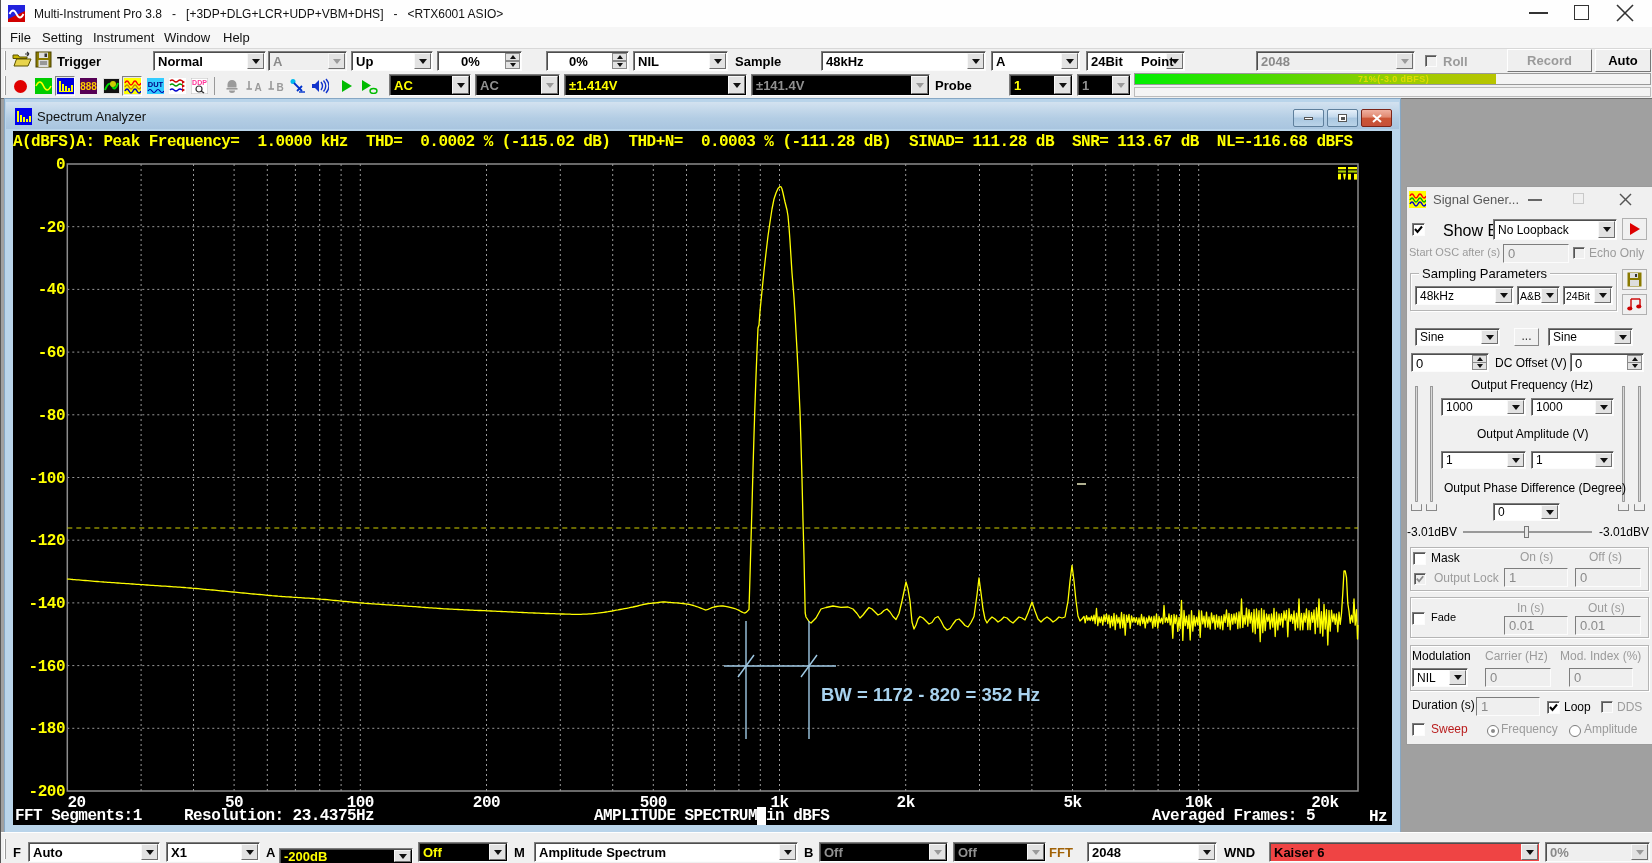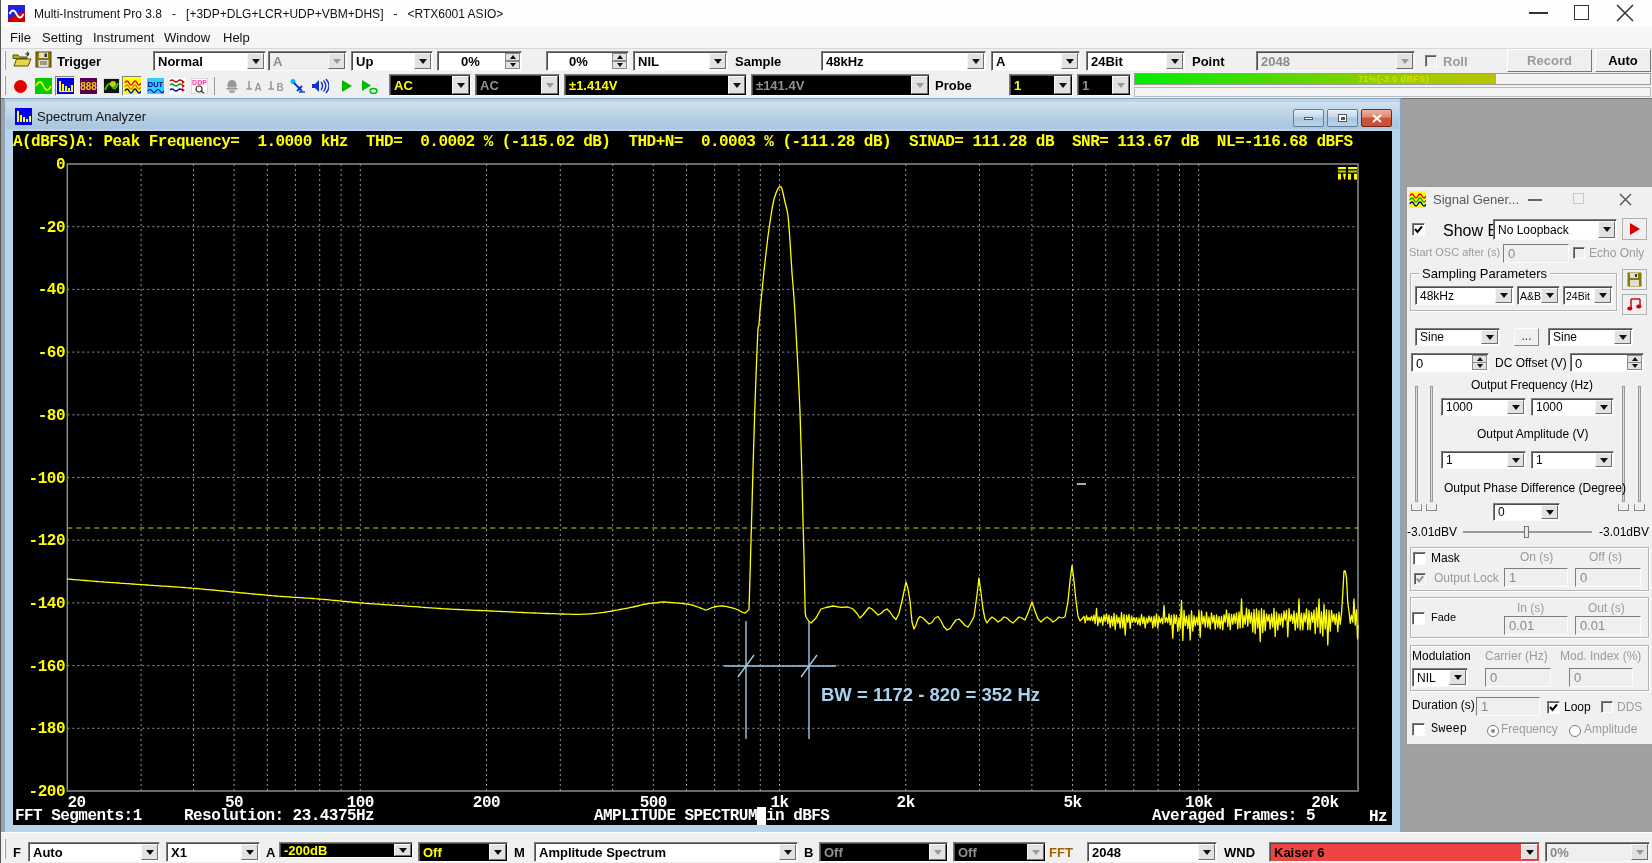--- a/index.html
+++ b/index.html
@@ -101,21 +101,21 @@
       <div style="position:absolute;right:1px;top:1px;bottom:1px;width:17px;background:#e2e2e2;border:1px solid;border-color:#f8f8f8 #6f6f6f #6f6f6f #f8f8f8;display:flex;align-items:center;justify-content:center;">
         <div style="width:0;height:0;border-left:4px solid transparent;border-right:4px solid transparent;border-top:5px solid #111;"></div>
       </div>
     </div>
 <div style="position:absolute;left:1085px;top:51px;width:99px;height:20px;background:#fff;border:1px solid;border-color:#7d7d7d #fcfcfc #fcfcfc #7d7d7d;box-shadow:inset 1px 1px 0 #4e4e4e;">
       <div style="position:absolute;left:4px;top:50%;transform:translateY(-50%);color:#000;font-size:13px;font-weight:bold;white-space:nowrap;">24Bit</div>
       <div style="position:absolute;right:1px;top:1px;bottom:1px;width:17px;background:#e2e2e2;border:1px solid;border-color:#f8f8f8 #6f6f6f #6f6f6f #f8f8f8;display:flex;align-items:center;justify-content:center;">
         <div style="width:0;height:0;border-left:4px solid transparent;border-right:4px solid transparent;border-top:5px solid #111;"></div>
       </div>
     </div>
-<div style="position:absolute;left:1191px;top:54px;font-size:13px;font-weight:bold;color:#000;white-space:nowrap;">Point</div>
+<div style="position:absolute;left:1140px;top:54px;font-size:13px;font-weight:bold;color:#000;white-space:nowrap;">Point</div>
 <div style="position:absolute;left:1255px;top:51px;width:159px;height:20px;background:#efefef;border:1px solid;border-color:#7d7d7d #fcfcfc #fcfcfc #7d7d7d;box-shadow:inset 1px 1px 0 #4e4e4e;">
       <div style="position:absolute;left:4px;top:50%;transform:translateY(-50%);color:#8a8a8a;font-size:13px;font-weight:bold;white-space:nowrap;">2048</div>
       <div style="position:absolute;right:1px;top:1px;bottom:1px;width:17px;background:#e2e2e2;border:1px solid;border-color:#f8f8f8 #6f6f6f #6f6f6f #f8f8f8;display:flex;align-items:center;justify-content:center;">
         <div style="width:0;height:0;border-left:4px solid transparent;border-right:4px solid transparent;border-top:5px solid #9a9a9a;"></div>
       </div>
     </div>
 <div style="position:absolute;left:1424px;top:55px;width:12px;height:12px;background:#efefef;border:1px solid;border-color:#7d7d7d #fcfcfc #fcfcfc #7d7d7d;box-shadow:inset 1px 1px 0 #555;display:flex;align-items:center;justify-content:center;"></div>
 <div style="position:absolute;left:1442px;top:54px;font-size:13px;font-weight:bold;color:#9a9a9a;white-space:nowrap;">Roll</div>
 <div class="abs" style="left:1490,top:48px;"></div>
 <div class="abs" style="left:1506px;top:49px;width:85px;height:23px;background:#efefef;border:1px solid;border-color:#fff #777 #777 #fff;font-size:13px;font-weight:bold;color:#9a9a9a;text-align:center;line-height:21px;">Record</div>
@@ -597,21 +597,21 @@
 <div style="position:absolute;left:69px;top:510px;width:64px;height:19px;background:#efefef;border:1px solid;border-color:#7d7d7d #fcfcfc #fcfcfc #7d7d7d;color:#8a8a8a;font-size:13px;padding-left:4px;line-height:17px;">1</div>
 <div style="position:absolute;left:140px;top:514px;width:13px;height:13px;background:#fff;border:1px solid;border-color:#7d7d7d #fcfcfc #fcfcfc #7d7d7d;box-shadow:inset 1px 1px 0 #555;display:flex;align-items:center;justify-content:center;">
           <svg width="11" height="11" viewBox="0 0 11 11">
             <path d="M2 5 l2.5 3 L9 2.5" stroke="#000" stroke-width="2" fill="none"></path>
           </svg>
         </div>
 <div style="position:absolute;left:157px;top:513px;font-size:12px;font-weight:normal;color:#000;white-space:nowrap;">Loop</div>
 <div style="position:absolute;left:194px;top:514px;width:12px;height:12px;background:#efefef;border:1px solid;border-color:#7d7d7d #fcfcfc #fcfcfc #7d7d7d;box-shadow:inset 1px 1px 0 #555;display:flex;align-items:center;justify-content:center;"></div>
 <div style="position:absolute;left:210px;top:513px;font-size:12px;font-weight:normal;color:#9b9b9b;white-space:nowrap;">DDS</div>
 <div style="position:absolute;left:5px;top:536px;width:13px;height:13px;background:#fff;border:1px solid;border-color:#7d7d7d #fcfcfc #fcfcfc #7d7d7d;box-shadow:inset 1px 1px 0 #555;display:flex;align-items:center;justify-content:center;"></div>
-<div style="position:absolute;left:24px;top:535px;font-size:12px;font-weight:normal;color:#000000;white-space:nowrap;font-family:Liberation Mono, monospace;">Sweep</div>
+<div style="position:absolute;left:24px;top:535px;font-size:12px;font-weight:normal;color:#b91c1c;white-space:nowrap;">Sweep</div>
 <div style="position:absolute;left:80px;top:538px;width:12px;height:12px;border-radius:50%;background:#fff;border:1px solid #7d7d7d;display:flex;align-items:center;justify-content:center;">
           <div style="width:4px;height:4px;border-radius:50%;background:#8a8a8a;"></div>
         </div>
 <div style="position:absolute;left:94px;top:535px;font-size:12px;font-weight:normal;color:#9b9b9b;white-space:nowrap;">Frequency</div>
 <div style="position:absolute;left:162px;top:538px;width:12px;height:12px;border-radius:50%;background:#fff;border:1px solid #7d7d7d;display:flex;align-items:center;justify-content:center;"></div>
 <div style="position:absolute;left:177px;top:535px;font-size:12px;font-weight:normal;color:#9b9b9b;white-space:nowrap;">Amplitude</div>
 </div>
 </div>
 <div class="abs" style="left:0;top:832px;width:1652px;height:31px;background:#f0f0f0;border-top:1px solid #fff;">
 <div class="abs" style="left:3px;top:6px;width:2px;height:20px;border-left:1px solid #fff;border-right:1px solid #9a9a9a;"></div>
@@ -622,21 +622,21 @@
           <div style="width:0;height:0;border-left:4px solid transparent;border-right:4px solid transparent;border-top:5px solid #111;"></div>
         </div>
       </div>
 <div style="position:absolute;left:165px;top:9px;width:94px;height:20px;background:#fff;border:1px solid;border-color:#7d7d7d #fcfcfc #fcfcfc #7d7d7d;box-shadow:inset 1px 1px 0 #4e4e4e;">
         <div style="position:absolute;left:4px;top:50%;transform:translateY(-50%);color:#000;font-size:13px;font-weight:bold;white-space:nowrap;">X1</div>
         <div style="position:absolute;right:1px;top:1px;bottom:1px;width:17px;background:#e2e2e2;border:1px solid;border-color:#f8f8f8 #6f6f6f #6f6f6f #f8f8f8;display:flex;align-items:center;justify-content:center;">
           <div style="width:0;height:0;border-left:4px solid transparent;border-right:4px solid transparent;border-top:5px solid #111;"></div>
         </div>
       </div>
 <div style="position:absolute;left:265px;top:12px;font-size:13px;font-weight:bold;color:#000;white-space:nowrap;">A</div>
-<div style="position:absolute;left:278px;top:9px;width:134px;height:16px;background:#000;border:1px solid;border-color:#7d7d7d #fcfcfc #fcfcfc #7d7d7d;box-shadow:inset 1px 1px 0 #4e4e4e;">
+<div style="position:absolute;left:278px;top:15px;width:134px;height:16px;background:#000;border:1px solid;border-color:#7d7d7d #fcfcfc #fcfcfc #7d7d7d;box-shadow:inset 1px 1px 0 #4e4e4e;">
         <div style="position:absolute;left:4px;top:50%;transform:translateY(-50%);color:#ffff00;font-size:13px;font-weight:bold;white-space:nowrap;">-200dB</div>
         <div style="position:absolute;right:1px;top:1px;bottom:1px;width:17px;background:#e2e2e2;border:1px solid;border-color:#f8f8f8 #6f6f6f #6f6f6f #f8f8f8;display:flex;align-items:center;justify-content:center;">
           <div style="width:0;height:0;border-left:4px solid transparent;border-right:4px solid transparent;border-top:5px solid #111;"></div>
         </div>
       </div>
 <div style="position:absolute;left:417px;top:9px;width:90px;height:20px;background:#000;border:1px solid;border-color:#7d7d7d #fcfcfc #fcfcfc #7d7d7d;box-shadow:inset 1px 1px 0 #4e4e4e;">
         <div style="position:absolute;left:4px;top:50%;transform:translateY(-50%);color:#ffff00;font-size:13px;font-weight:bold;white-space:nowrap;">Off</div>
         <div style="position:absolute;right:1px;top:1px;bottom:1px;width:17px;background:#e2e2e2;border:1px solid;border-color:#f8f8f8 #6f6f6f #6f6f6f #f8f8f8;display:flex;align-items:center;justify-content:center;">
           <div style="width:0;height:0;border-left:4px solid transparent;border-right:4px solid transparent;border-top:5px solid #111;"></div>
         </div>

